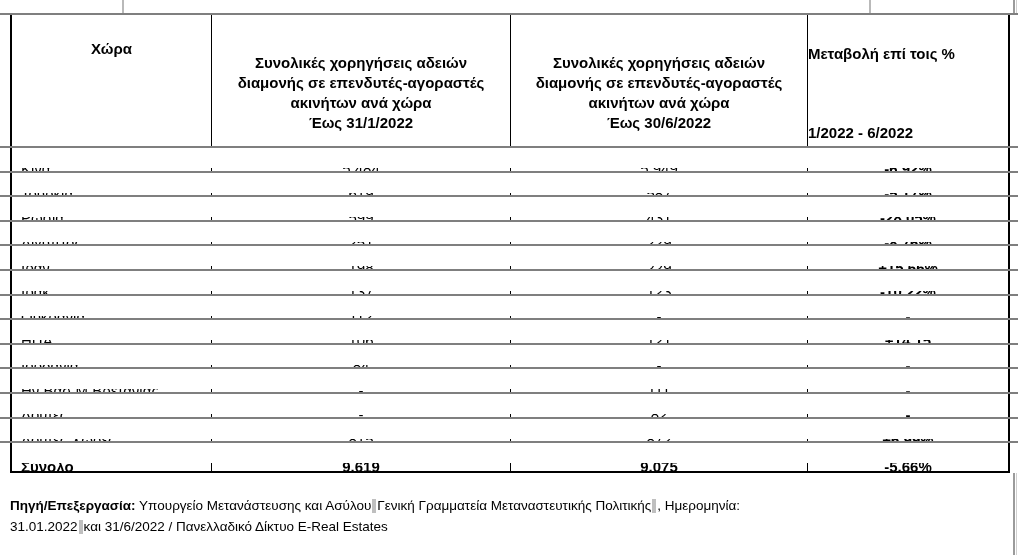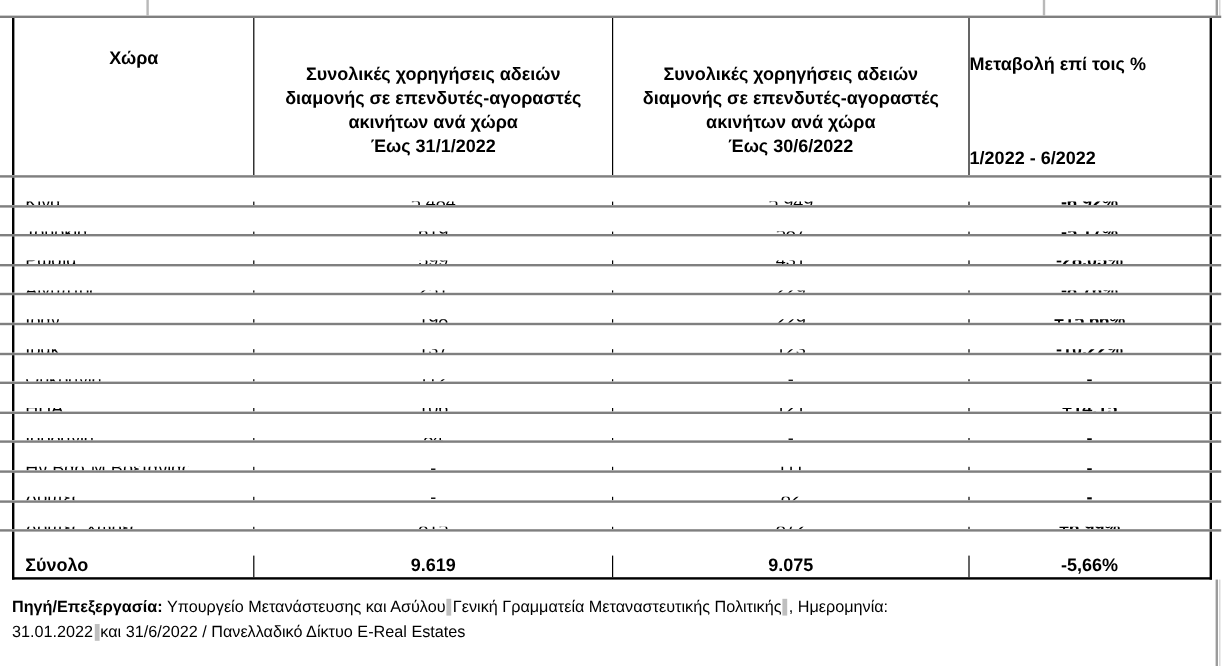--- a/index.html
+++ b/index.html
@@ -13,21 +13,21 @@
   .tick-2{left:869px;}
   
   .right-edge-line{position:absolute;top:0;bottom:0;left:1013px;width:2px;background:#9b9b9b;}
   .right-edge-line2{position:absolute;top:0;bottom:0;left:1016px;width:1px;background:#d0d0d0;}
 
   
   .grid{position:absolute;top:13px;left:0;right:4px;}
   .row{position:relative;width:1018px;border-top:2px solid #7f7f7f;box-sizing:border-box;background:#fff;}
   .row.header{height:133px;}
   .row.data{height:24.6px;}
-  .row.total{height:42px;}
+  .row.total{height:32px;}
   .cells{
     position:absolute;left:10px;top:0;bottom:0;width:1000px;
     border-left:2px solid #000;border-right:2px solid #000;
     display:flex;box-sizing:border-box;
   }
   .row.total .cells{border-bottom:2.5px solid #000;}
   .c{box-sizing:border-box;display:flex;align-items:center;justify-content:center;overflow:hidden;}
   .c1{width:199px;justify-content:flex-start;padding-left:9px;}
   .c2{width:299px;border-left:1px solid #000;}
   .c3{width:297px;border-left:1px solid #000;}

